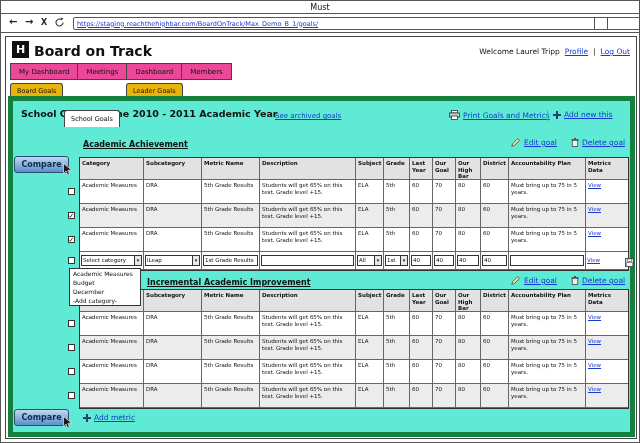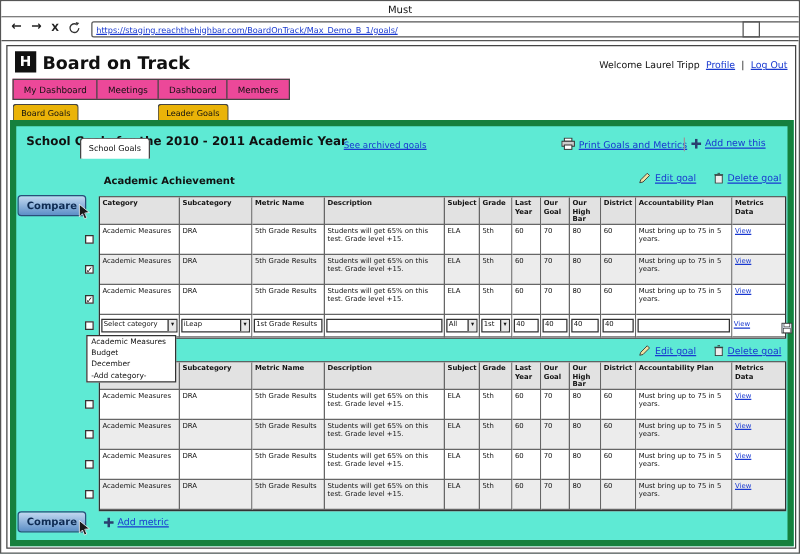--- a/index.html
+++ b/index.html
@@ -37,21 +37,21 @@
 
   #content { position:absolute; left:2px; top:59px; width:627px; height:341px; border:5px solid #15803d; background:#5eead4; }
 
   #page-title { position:absolute; left:8px; top:7px; font-size:9.5px; font-weight:bold; white-space:nowrap; }
   #archived-link { position:absolute; left:262px; top:11px; font-size:7px; white-space:nowrap; }
   .hdr-action { position:absolute; top:9px; display:flex; align-items:center; gap:3px; font-size:7.5px; white-space:nowrap; }
   #print-group { left:436px; }
   #hdr-sep { position:absolute; left:534px; top:9px; width:1px; height:11px; background:#999; }
   #add-goal-group { left:540px; }
 
-  .section-title { position:absolute; font-size:8px; font-weight:bold; white-space:nowrap; }
+  .section-title { position:absolute; font-size:8px; font-weight:bold; white-space:nowrap;text-decoration:underline; }
   #sec1-title { left:70px; top:39px; }
   #sec2-title { left:134px; top:177px; }
   .goal-actions { position:absolute; display:flex; gap:3px; align-items:flex-end; font-size:7.5px; white-space:nowrap; }
   #sec1-edit { left:498px; top:37px; }  #sec1-delete { left:558px; top:37px; }
   #sec2-edit { left:498px; top:175px; } #sec2-delete { left:558px; top:175px; }
 
   .compare-btn { position:absolute; width:55px; height:17px; border:1px solid #2a4d79; border-radius:3px;
                  background:linear-gradient(#c2d8f0,#5d8fc7); font-size:8px; font-weight:bold; color:#0e2b52;
                  display:flex; align-items:center; justify-content:center; z-index:4; cursor:pointer; }
   #compare-top { left:1px; top:55px; }
@@ -305,20 +305,21 @@
         </svg>
     </span>
 
     <div id="cat-popup">
         <div class="popup-opt">Academic Measures</div>
         <div class="popup-opt">Budget</div>
         <div class="popup-opt">December</div>
         <div class="popup-opt">-Add category-</div>
       </div>
 
+    <div class="section-title" id="sec2-title">Incremental Academic Improvement</div>
     <div class="goal-actions" id="sec2-edit">
       <svg width="10" height="9" viewBox="0 0 10 9">
           <path d="M0.8 8.2 L1.6 5.8 L6.8 0.6 L8.6 2.4 L3.4 7.6 Z" fill="#f0e0a0" stroke="#333" stroke-width="0.7"></path>
         </svg>
       <span class="link">Edit goal</span>
     </div>
     <div class="goal-actions" id="sec2-delete">
       <svg width="8" height="9" viewBox="0 0 8 9">
           <rect x="1.2" y="2.2" width="5.6" height="6.3" fill="#eee" stroke="#333" stroke-width="0.7"></rect>
           <line x1="0.5" y1="1.8" x2="7.5" y2="1.8" stroke="#333" stroke-width="0.9"></line>

